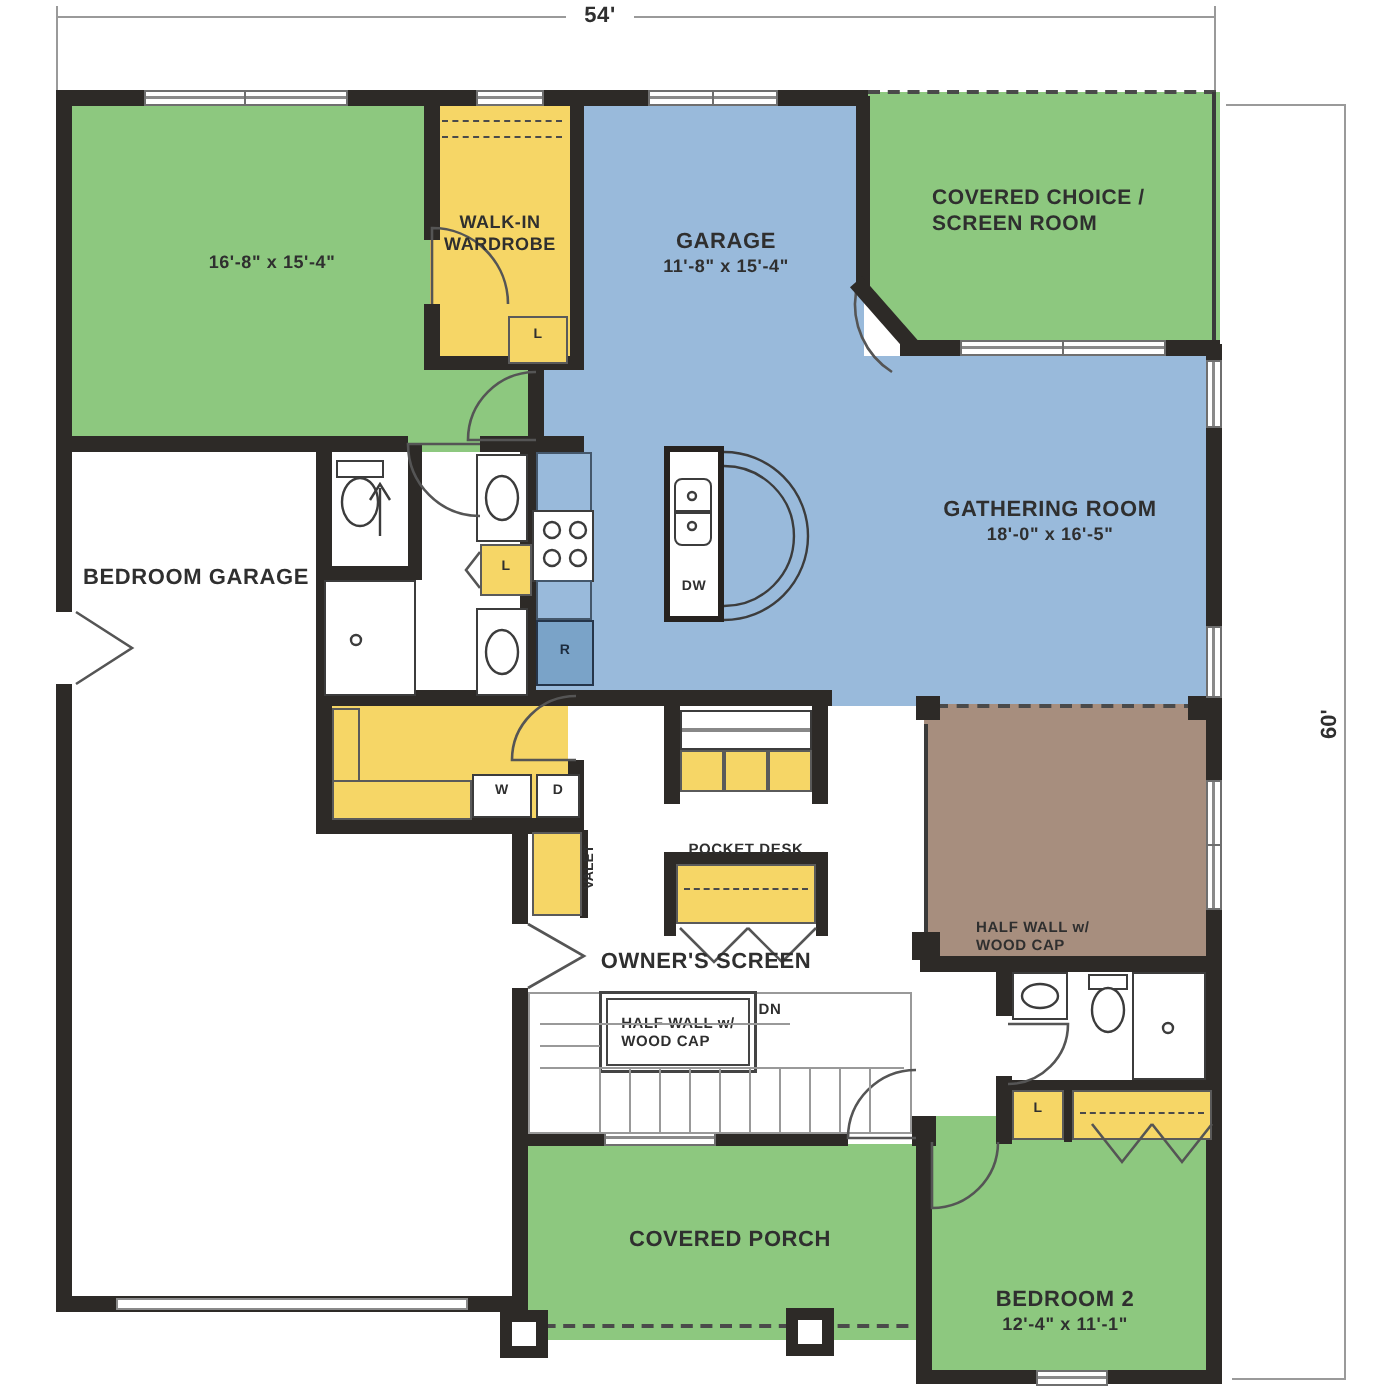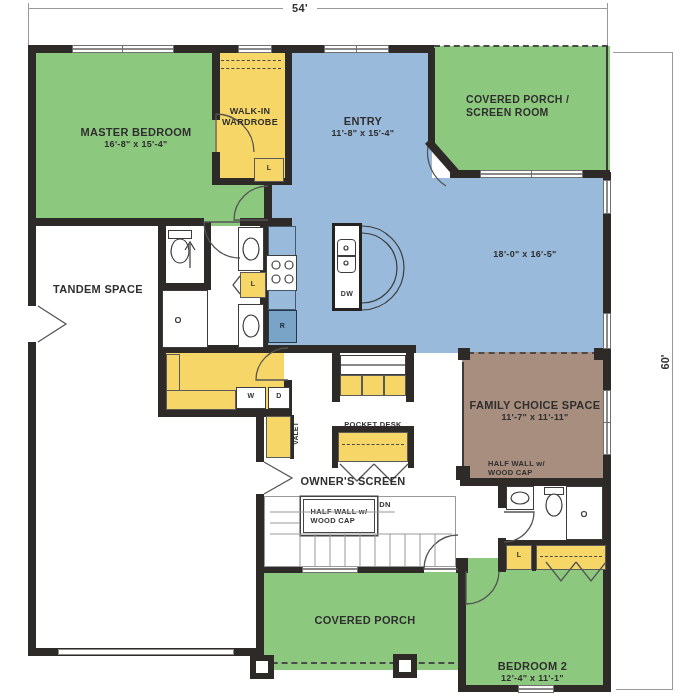--- a/index.html
+++ b/index.html
@@ -221,65 +221,61 @@
       <line x1="435" y1="534" x2="435" y2="566"></line>
       <line x1="270" y1="512" x2="395" y2="512"></line>
       <line x1="270" y1="523" x2="300" y2="523"></line>
     </g>
     <g stroke="#3c3c3c" stroke-width="1.2" fill="none">
       <path d="M190,268 L190,244 M185,250 L190,242 L195,250"></path>
     </g>
   </svg>
 
   <div class="lab" style="left:48px;top:126px;width:176px;">
-    <div class="nm">MASTER BEDROOM</div>
     <div class="sz">16'-8" x 15'-4"</div>
   </div>
   <div class="lab" style="left:217px;top:106px;width:66px;">
     <div class="sz">WALK-IN</div>
     <div class="sz">WARDROBE</div>
   </div>
   <div class="lab" style="left:313px;top:115px;width:100px;">
-    <div class="nm">ENTRY</div>
+    <div class="nm">GARAGE</div>
     <div class="sz">11'-8" x 15'-4"</div>
   </div>
   <div class="lab" style="left:466px;top:93px;width:130px;text-align:left;">
-    <div class="nm" style="font-size:10.5px;">COVERED PORCH /</div>
+    <div class="nm" style="font-size:10.5px;">COVERED CHOICE /</div>
     <div class="nm" style="font-size:10.5px;">SCREEN ROOM</div>
   </div>
   <div class="lab" style="left:440px;top:249px;width:170px;">
+    <div class="nm">GATHERING ROOM</div>
     <div class="sz">18'-0" x 16'-5"</div>
   </div>
   <div class="lab" style="left:40px;top:283px;width:116px;">
-    <div class="nm">TANDEM SPACE</div>
-  </div>
-  <div class="lab" style="left:462px;top:399px;width:146px;">
-    <div class="nm">FAMILY CHOICE SPACE</div>
-    <div class="sz">11'-7" x 11'-11"</div>
+    <div class="nm">BEDROOM GARAGE</div>
   </div>
   <div class="lab tiny" style="left:488px;top:459px;width:80px;text-align:left;">
     <div>HALF WALL w/</div>
     <div>WOOD CAP</div>
   </div>
   <div class="lab tiny" style="left:330px;top:420px;width:86px;">
     <div>POCKET DESK</div>
   </div>
   <div class="lab" style="left:283px;top:475px;width:140px;">
     <div class="nm">OWNER'S SCREEN</div>
   </div>
   <div class="lab tiny" style="left:372px;top:500px;width:26px;">
     <div>DN</div>
   </div>
   <div class="vtxt app" style="left:280px;top:430px;width:30px;text-align:center;">
     <span>VALET</span>
   </div>
   <div class="lab" style="left:295px;top:614px;width:140px;">
     <div class="nm">COVERED PORCH</div>
   </div>
-  <div class="lab" style="left:460px;top:660px;width:145px;">
+  <div class="lab" style="left:460px;top:644px;width:145px;">
     <div class="nm">BEDROOM 2</div>
     <div class="sz">12'-4" x 11'-1"</div>
   </div>
 
   <div class="lab app" style="left:236px;top:392px;width:30px;"><span>W</span></div>
   <div class="lab app" style="left:268px;top:392px;width:22px;"><span>D</span></div>
   <div class="lab app" style="left:332px;top:290px;width:30px;"><span>DW</span></div>
   <div class="lab app" style="left:268px;top:322px;width:29px;color:#1c2b3d;"><span>R</span></div>
   <div class="lab app" style="left:254px;top:164px;width:30px;"><span>L</span></div>
   <div class="lab app" style="left:240px;top:280px;width:26px;"><span>L</span></div>

